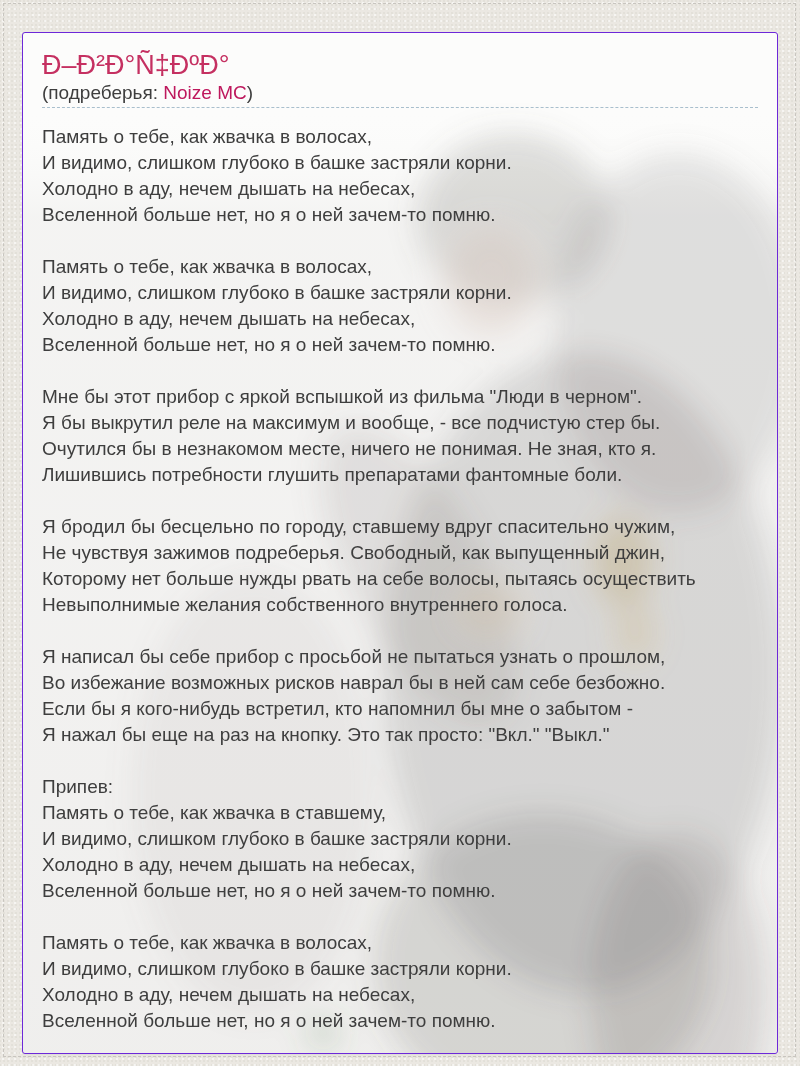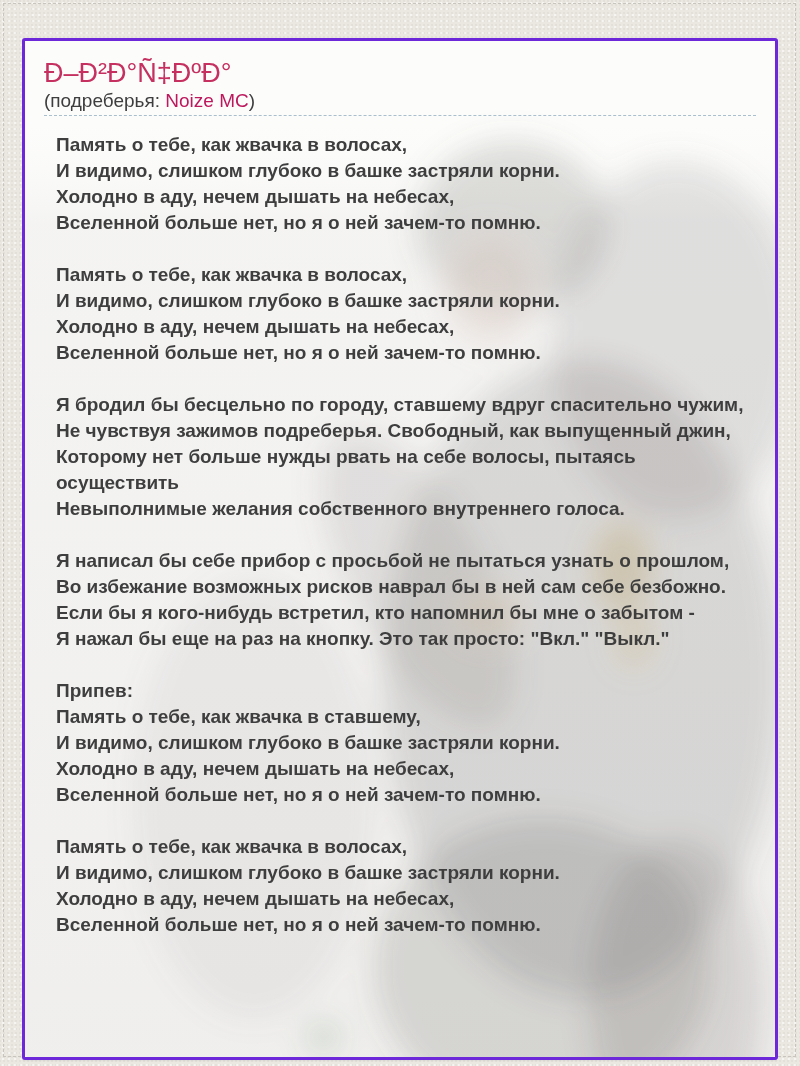--- a/index.html
+++ b/index.html
@@ -14,24 +14,24 @@
     background-size: 6px 6px, 4px 4px;
     background-position: 0 0, 2px 3px;
   }
   .page-frame {
     position: absolute; left: 3px; top: 3px;
     width: 793px; height: 1054px; box-sizing: border-box;
     border: 1px dashed #c8c5bf;
     pointer-events: none;
   }
   .card {
-    position: absolute; left: 22px; top: 38px;
+    position: absolute; left: 22px; top: 32px;
     width: 756px; height: 1022px; box-sizing: border-box;
     background: #fcfcfb;
-    border: 3px solid #6d28d9;
+    border: 1px solid #6d28d9;
     border-radius: 3px;
     box-shadow: 0 1px 2px rgba(0,0,0,0.06);
   }
   .card-photo {
     position: absolute; left: 0; top: 0; right: 0; bottom: 0;
     overflow: hidden; border-radius: 3px;
   }
   .card-photo svg { display: block; width: 100%; height: 100%; }
   .content { position: relative; padding: 17px 19px 0 19px; }
   h1.title {
@@ -42,21 +42,21 @@
   .artist {
     font-size: 19px; line-height: 20px; color: #3e3e3e;
     padding: 2px 0 4px 0;
     border-bottom: 1px dashed #a9bfcd;
   }
   .artist-link { color: #be185d; text-decoration: none; cursor: pointer; }
   .lyrics {
     padding-top: 16px;
     font-size: 19px; line-height: 26px; color: #3e3e3e;
   }
-  .stanza { margin: 0 0 26px 12px; white-space: pre-line; font-weight: bold; }
+  .stanza { margin: 0 0 26px 0; white-space: pre-line; }
 </style>
 </head>
 <body>
 
 <div class="page-frame"></div>
 
 <div class="card">
 
   <div class="card-photo">
     <svg viewBox="0 0 754 1020" preserveAspectRatio="none" xmlns="http://www.w3.org/2000/svg" aria-hidden="true">
@@ -95,20 +95,24 @@
 
     <div class="lyrics">
       <p class="stanza">Память о тебе, как жвачка в волосах,
 И видимо, слишком глубоко в башке застряли корни.
 Холодно в аду, нечем дышать на небесах,
 Вселенной больше нет, но я о ней зачем-то помню.</p>
       <p class="stanza">Память о тебе, как жвачка в волосах,
 И видимо, слишком глубоко в башке застряли корни.
 Холодно в аду, нечем дышать на небесах,
 Вселенной больше нет, но я о ней зачем-то помню.</p>
+      <p class="stanza">Мне бы этот прибор с яркой вспышкой из фильма "Люди в черном".
+Я бы выкрутил реле на максимум и вообще, - все подчистую стер бы.
+Очутился бы в незнакомом месте, ничего не понимая. Не зная, кто я.
+Лишившись потребности глушить препаратами фантомные боли.</p>
       <p class="stanza">Я бродил бы бесцельно по городу, ставшему вдруг спасительно чужим,
 Не чувствуя зажимов подреберья. Свободный, как выпущенный джин,
 Которому нет больше нужды рвать на себе волосы, пытаясь осуществить
 Невыполнимые желания собственного внутреннего голоса.</p>
       <p class="stanza">Я написал бы себе прибор с просьбой не пытаться узнать о прошлом,
 Во избежание возможных рисков наврал бы в ней сам себе безбожно.
 Если бы я кого-нибудь встретил, кто напомнил бы мне о забытом -
 Я нажал бы еще на раз на кнопку. Это так просто: "Вкл." "Выкл."</p>
       <p class="stanza">Припев:
 Память о тебе, как жвачка в ставшему,

